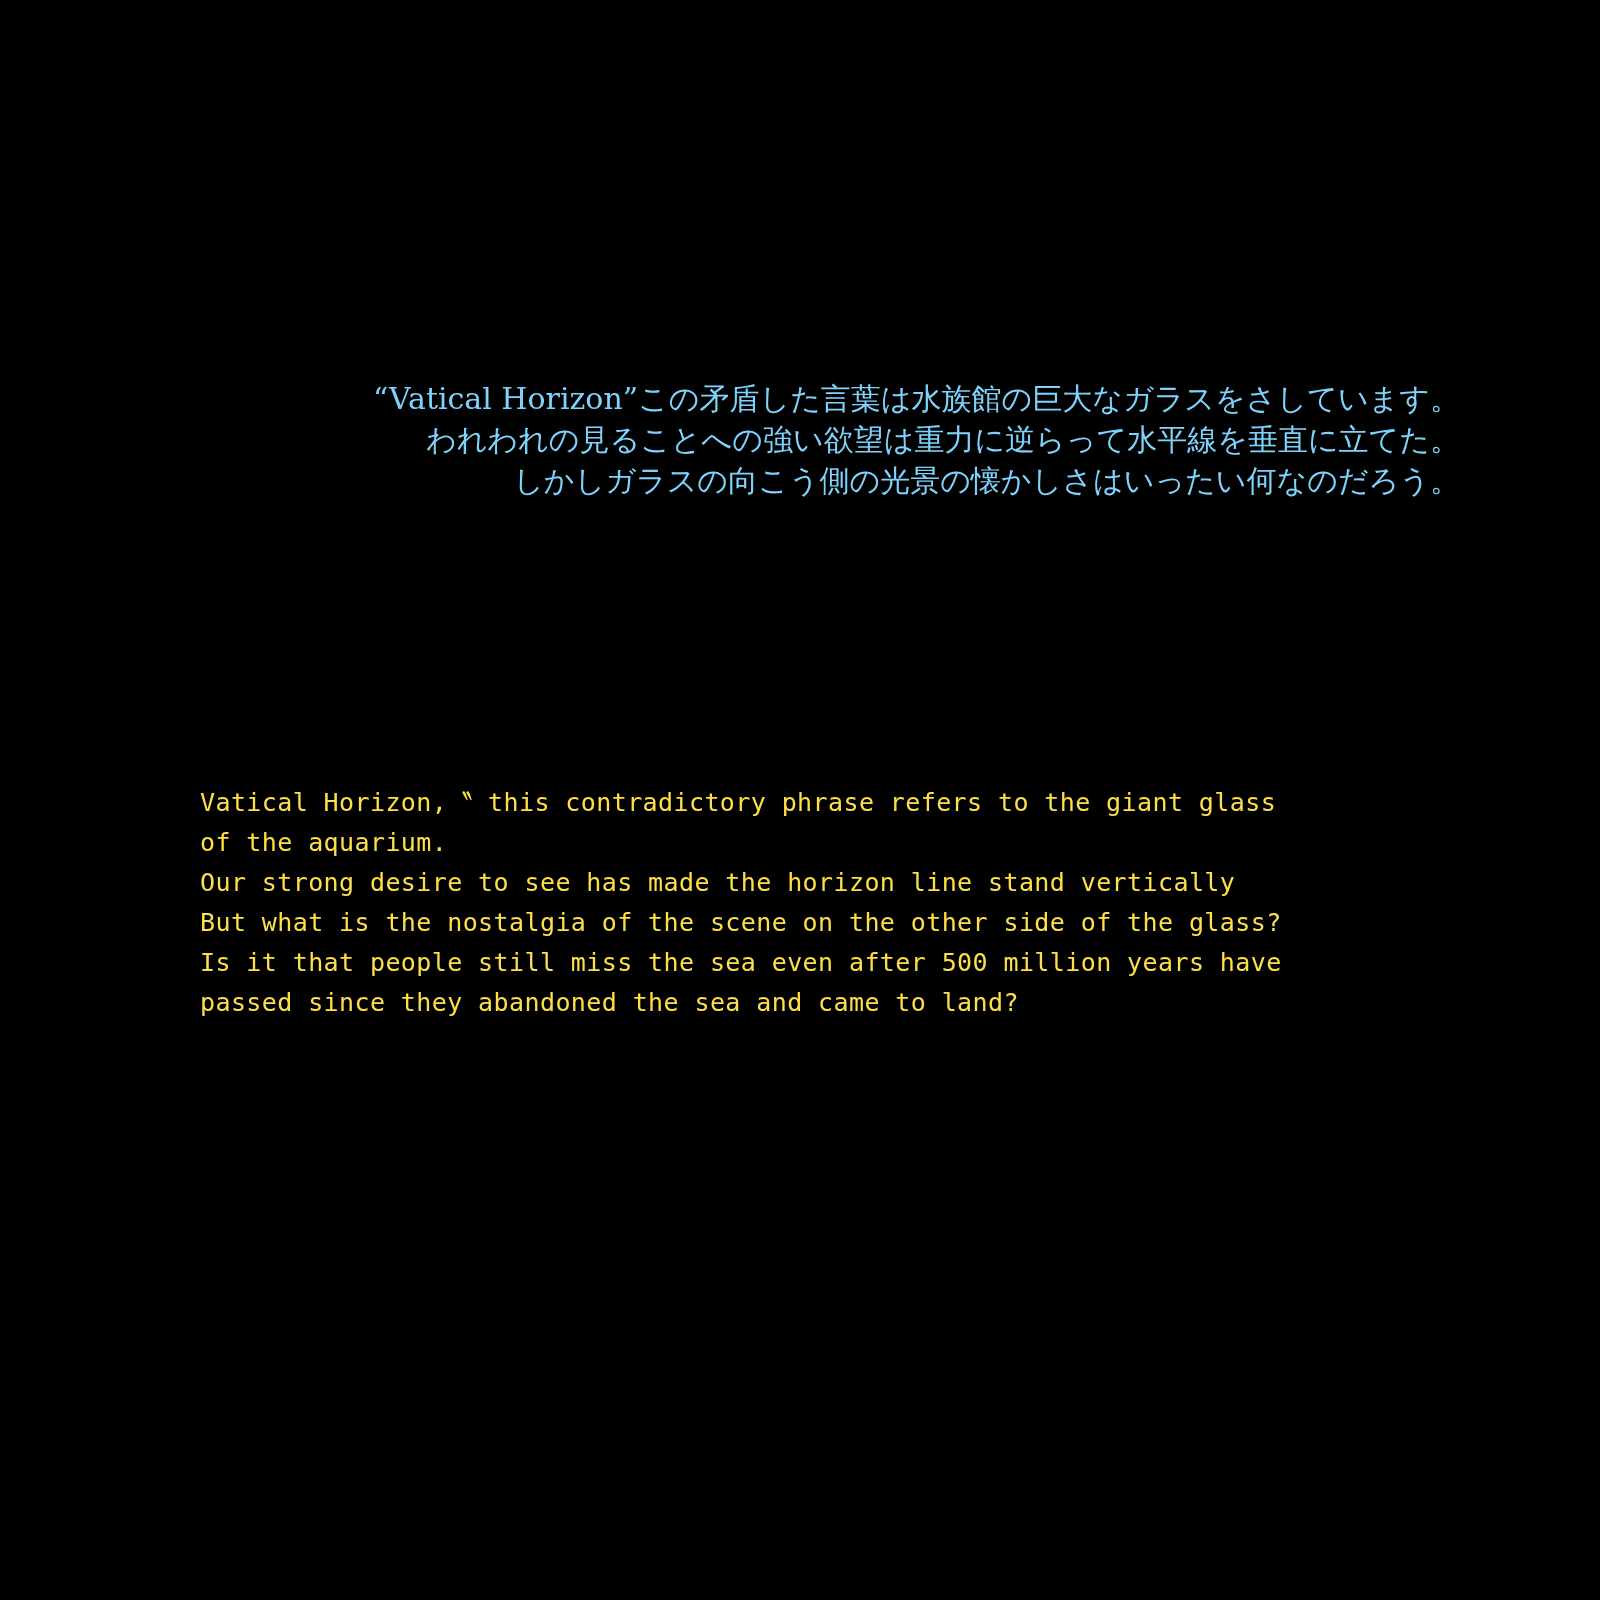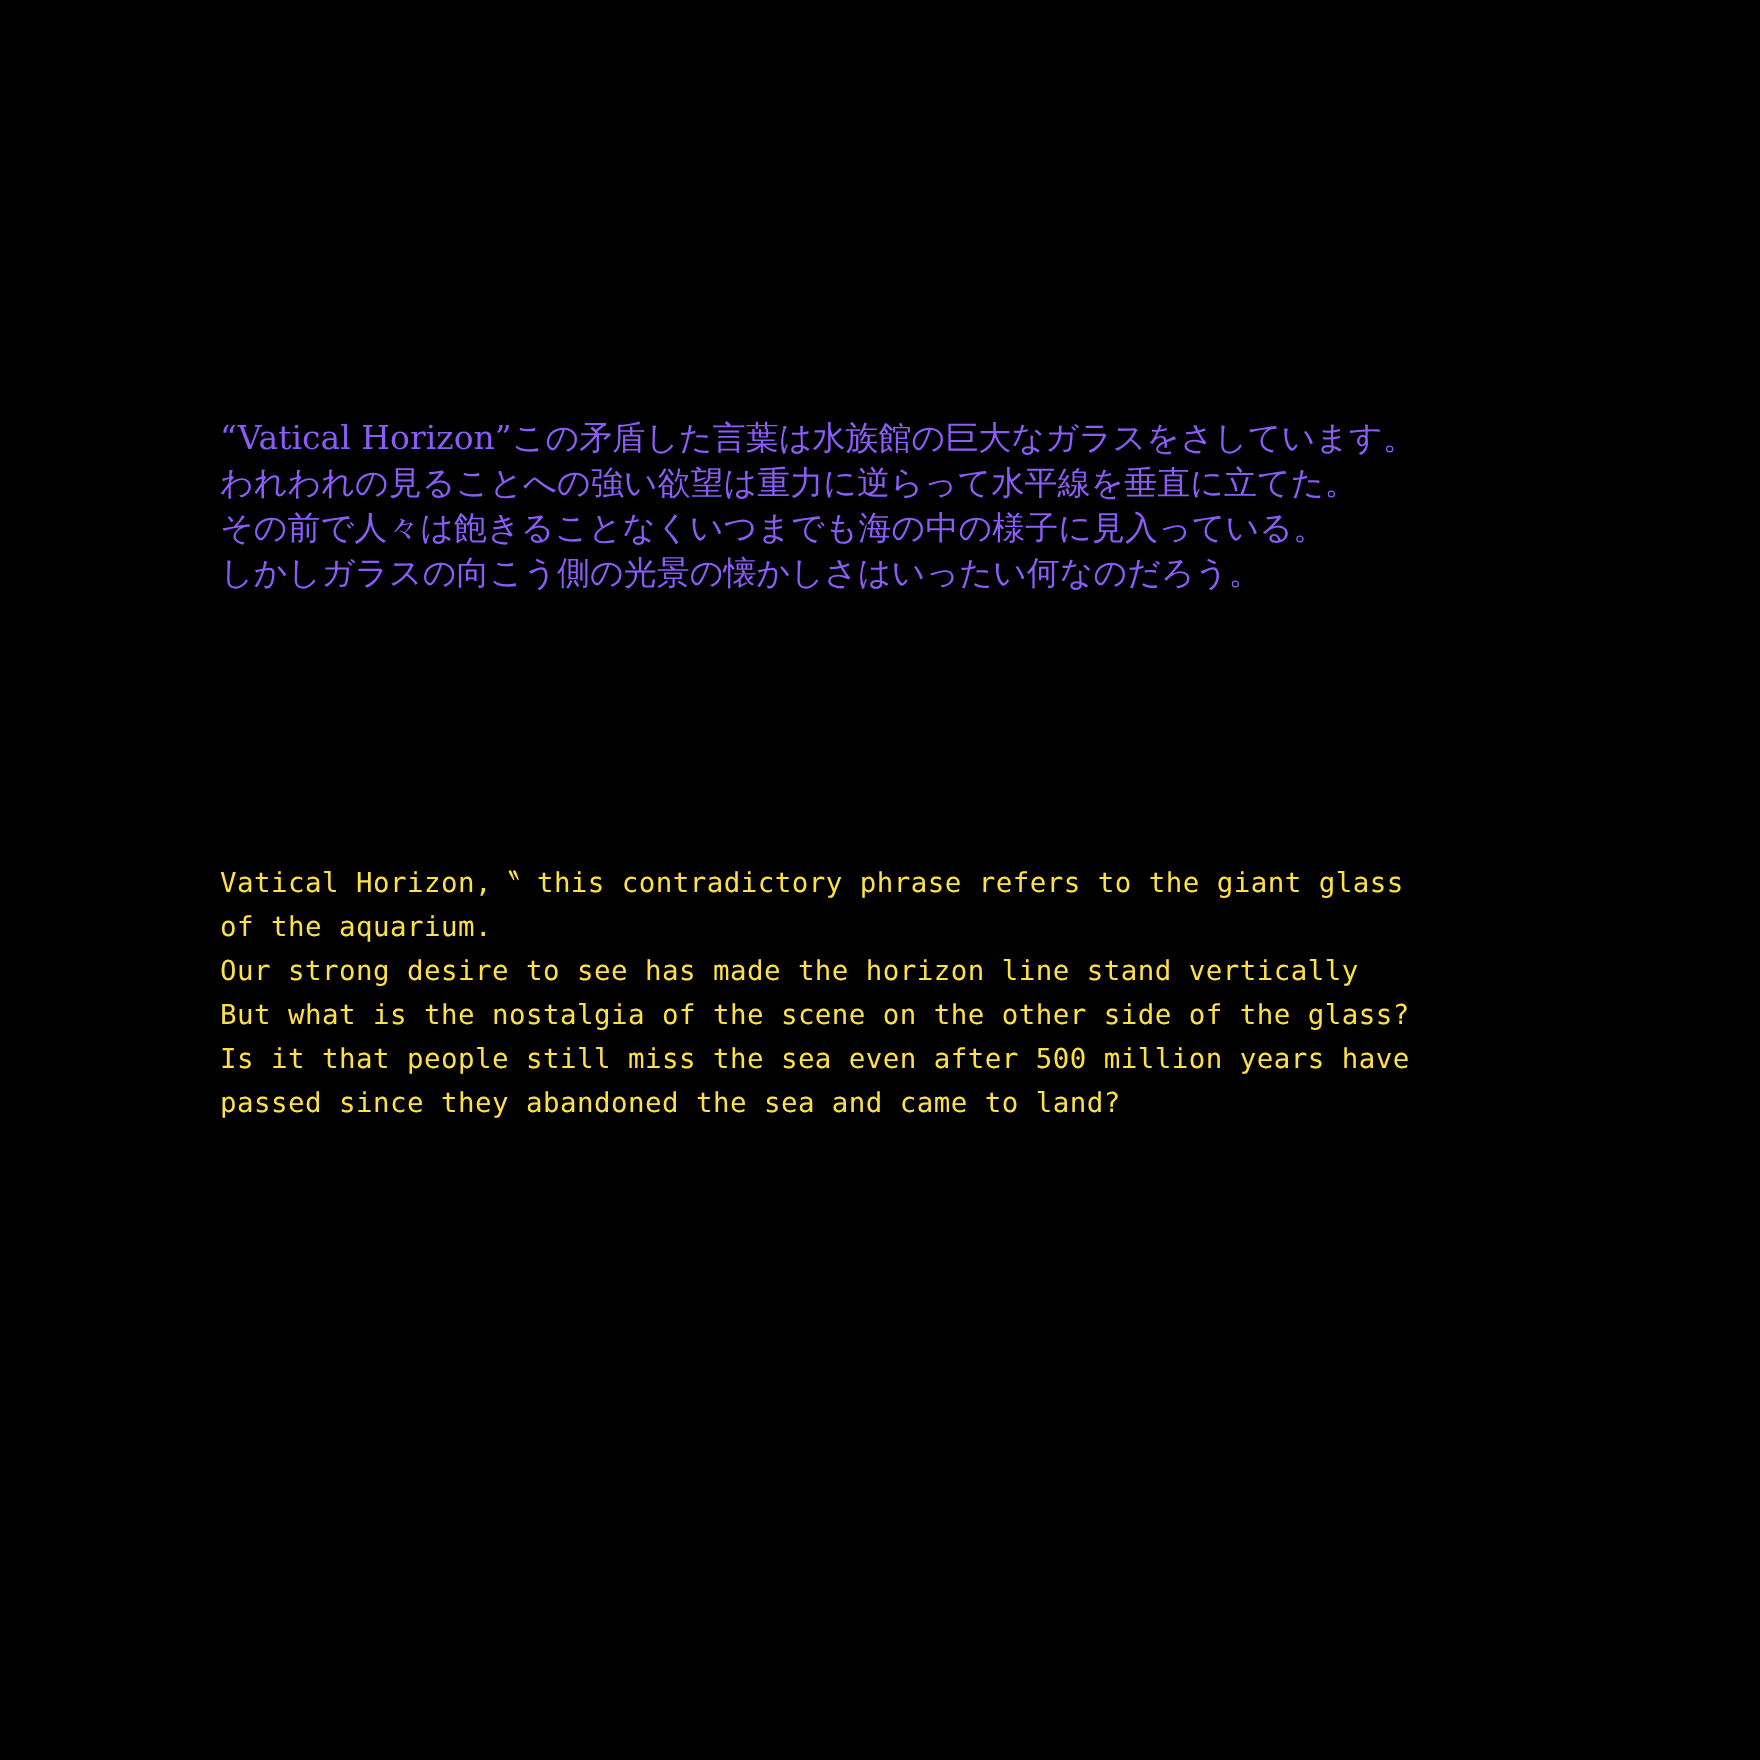--- a/index.html
+++ b/index.html
@@ -17,23 +17,24 @@
   #jp-block {
     position: absolute;
     left: 200px;
     top: 378px;
     width: 1260px;
   }
   .jp-line {
     font-family: "DejaVu Serif", "Liberation Serif", serif;
     font-size: 30px;
     line-height: 41px;
-    color: #8b5cf6;
+    color: #7dd3fc;
     white-space: pre;
     letter-spacing: 0px;
+    text-align: right;
   }
   #en-block {
     position: absolute;
     left: 200px;
     top: 783px;
     width: 1300px;
   }
   .en-line {
     font-family: "DejaVu Sans Mono", "Liberation Mono", monospace;
     font-size: 25px;
@@ -44,21 +45,20 @@
   }
 </style>
 </head>
 <body>
 
 <div id="page">
 
   <div id="jp-block">
     <div class="jp-line">“Vatical Horizon”この矛盾した言葉は水族館の巨大なガラスをさしています。</div>
     <div class="jp-line">われわれの見ることへの強い欲望は重力に逆らって水平線を垂直に立てた。</div>
-    <div class="jp-line">その前で人々は飽きることなくいつまでも海の中の様子に見入っている。</div>
     <div class="jp-line">しかしガラスの向こう側の光景の懐かしさはいったい何なのだろう。</div>
   </div>
 
   <div id="en-block">
     <div class="en-line">Vatical Horizon,〝 this contradictory phrase refers to the giant glass</div>
     <div class="en-line">of the aquarium.</div>
     <div class="en-line">Our strong desire to see has made the horizon line stand vertically</div>
     <div class="en-line">But what is the nostalgia of the scene on the other side of the glass?</div>
     <div class="en-line">Is it that people still miss the sea even after 500 million years have</div>
     <div class="en-line">passed since they abandoned the sea and came to land?</div>

